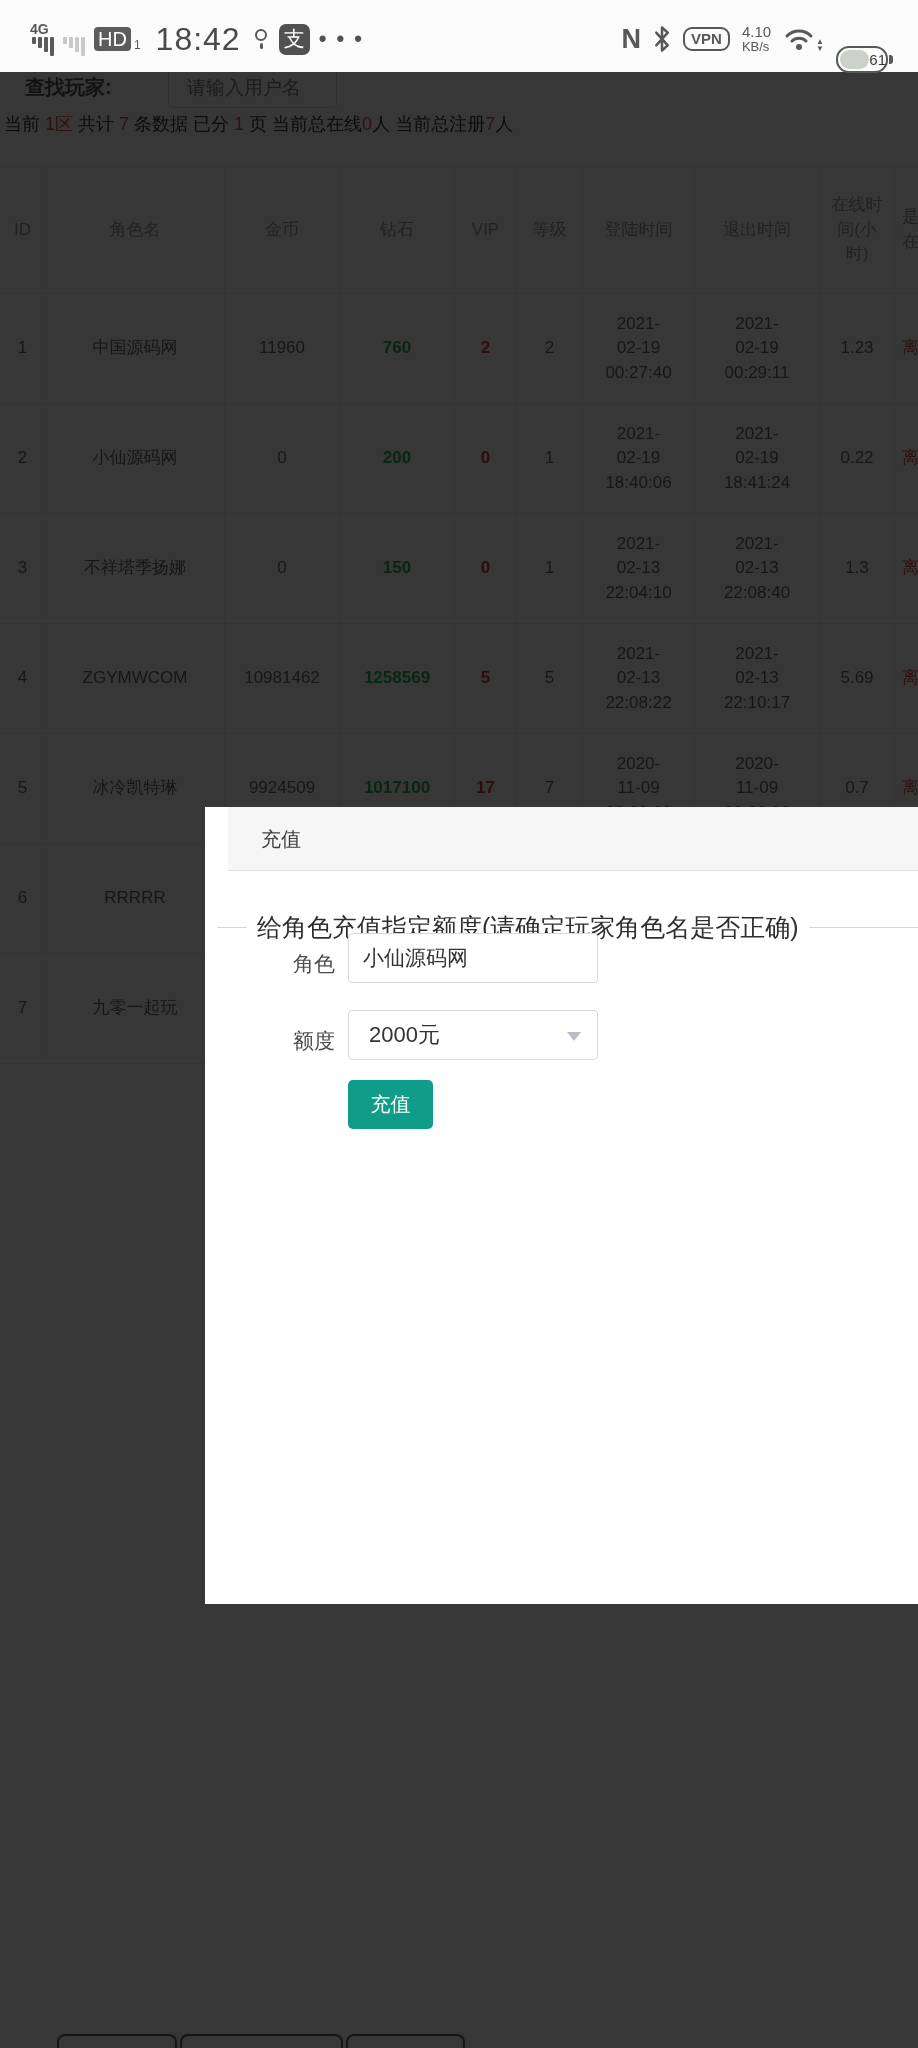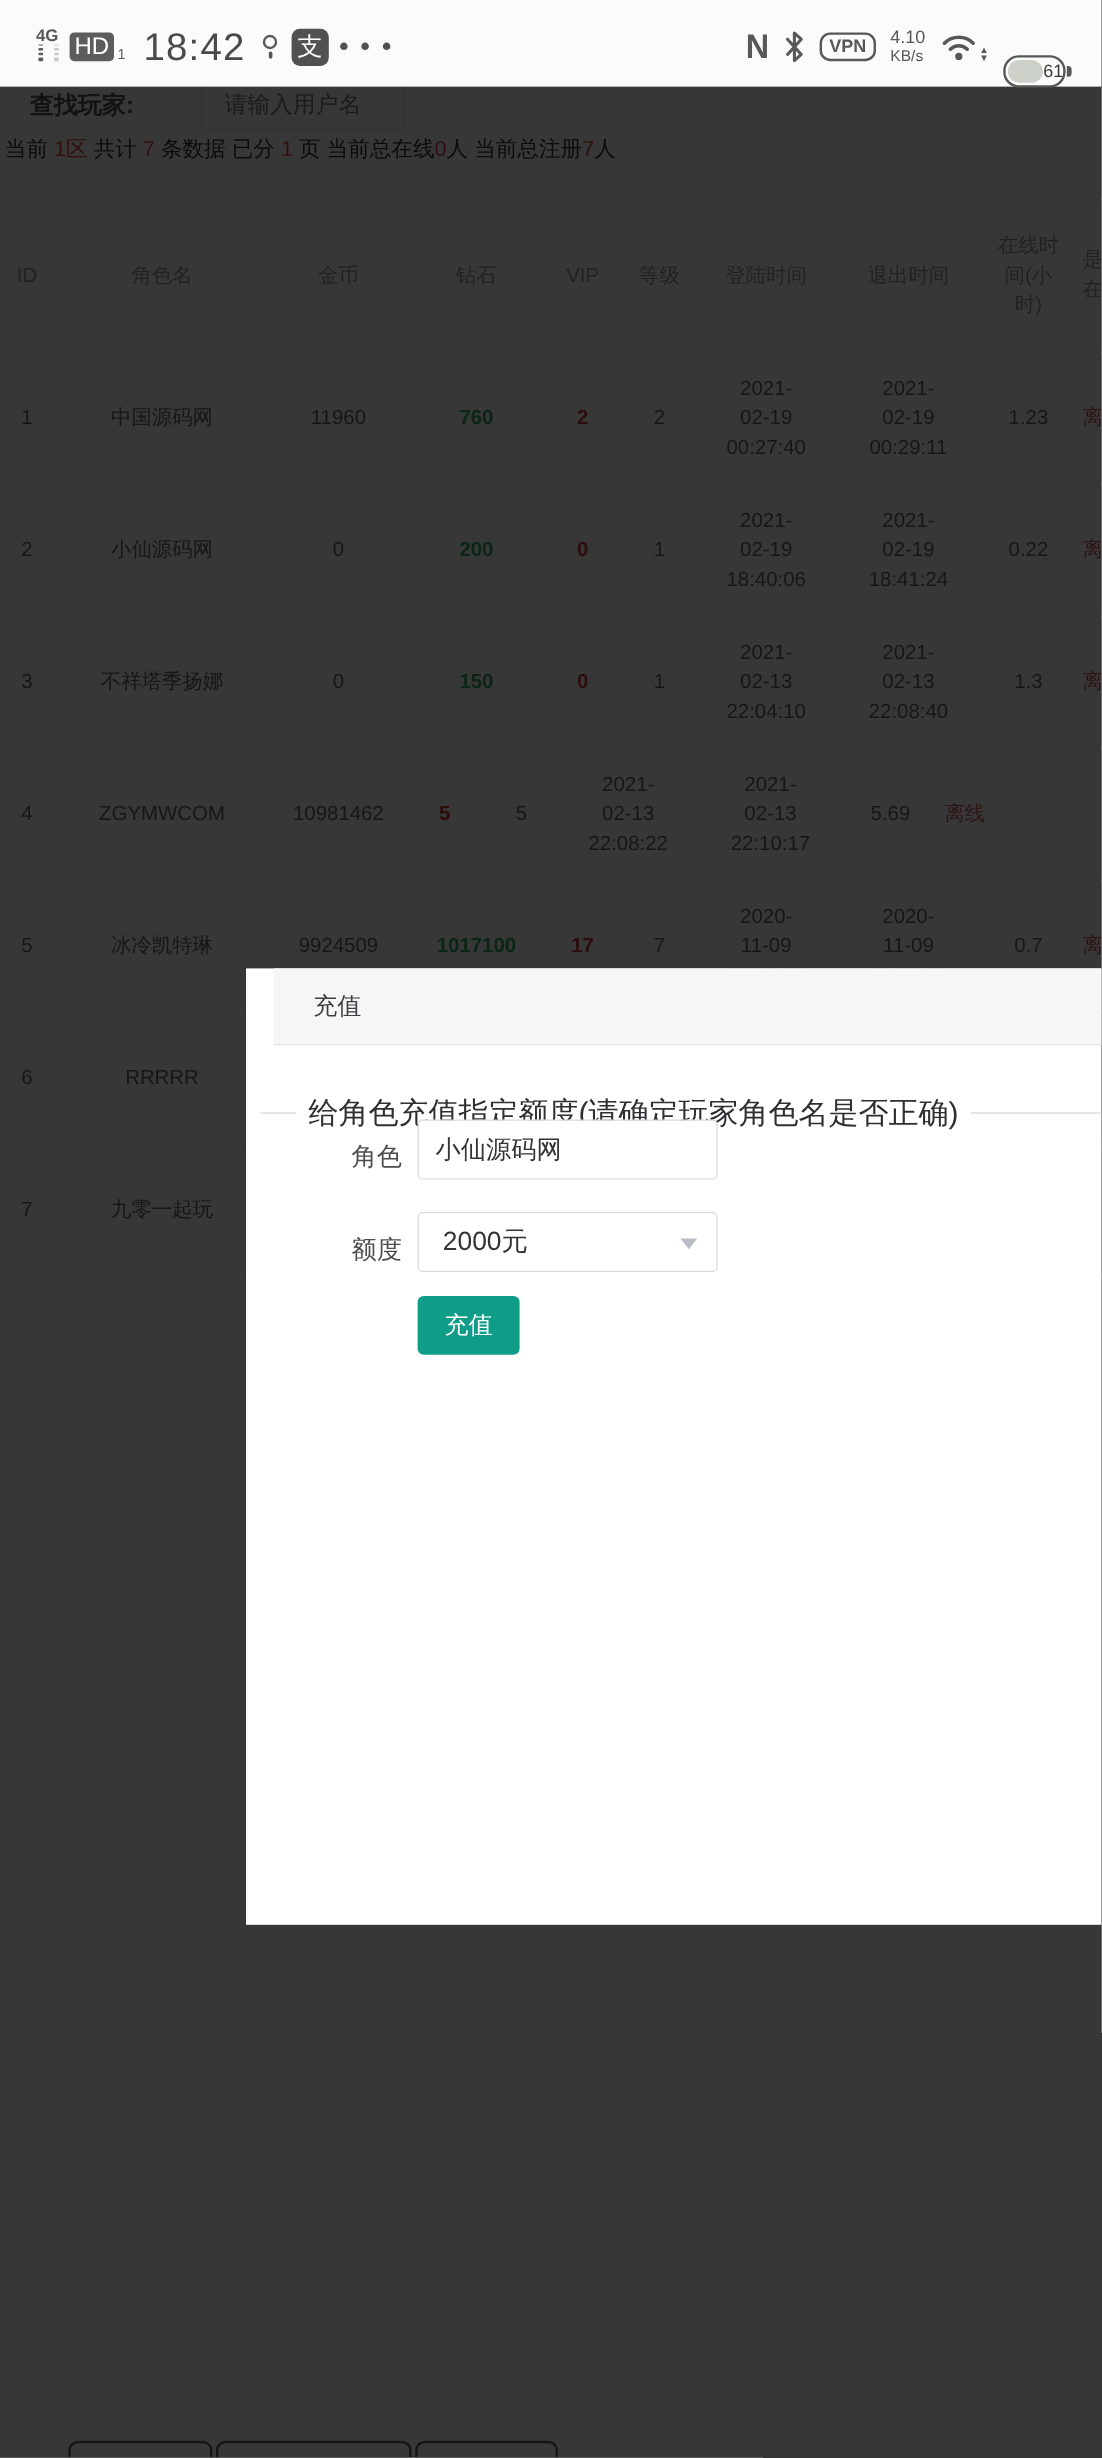--- a/index.html
+++ b/index.html
@@ -5,21 +5,21 @@
   html,body{margin:0;padding:0;background:#000;}
   *{box-sizing:border-box;font-family:"Liberation Sans","DejaVu Sans",sans-serif;}
   #screen{position:relative;width:918px;height:2048px;overflow:hidden;background:#fff;}
 
   
   .statusbar{position:absolute;top:0;left:0;width:918px;height:72px;background:#fbfbfb;z-index:70;
     display:flex;align-items:center;padding:6px 30px 0 32px;color:#565656;}
   .sb-left,.sb-right{display:flex;align-items:center;}
   .sb-left{gap:9px;}
   .sb-right{gap:12px;margin-left:auto;}
-  .sig{display:flex;align-items:flex-start;gap:2px;height:24px;position:relative;padding-top:10px;flex-direction:column;}
+  .sig{display:flex;align-items:flex-start;gap:2px;height:24px;position:relative;padding-top:10px;}
   .sig i{display:block;width:4px;background:#5a5a5a;border-radius:1px;}
   .sig.dim i{background:#c9c9c9;}
   .sig .b1{height:7px}.sig .b2{height:11px}.sig .b3{height:15px}.sig .b4{height:19px}
   .sig .nettype{position:absolute;top:-6px;left:-2px;font-size:14px;font-weight:bold;color:#575757;}
   .hd-badge{background:#5c5c5c;color:#fff;font-weight:normal;font-size:20px;border-radius:4px;
     padding:2px 4px;line-height:1;letter-spacing:0;}
   .sim-sub{font-size:12px;color:#5a5a5a;margin-left:-6px;margin-top:12px;}
   .clock{font-size:32px;color:#4a4a4a;margin:0 4px 0 6px;letter-spacing:1px;}
   .loc{width:16px;height:24px;position:relative;}
   .loc .ring{position:absolute;top:2px;left:1px;width:12px;height:12px;border:2.5px solid #585858;border-radius:50%;}
@@ -181,20 +181,21 @@
               <span>22:08:40</span>
             </span>
           </div>
           <div class="td col-hours">1.3</div>
           <div class="td col-status c-status wrapcell">离线</div>
         </div>
         <div class="tr trow">
           <div class="td col-id">4</div>
           <div class="td col-name">ZGYMWCOM</div>
           <div class="td col-gold">10981462</div>
+          <div class="td col-diamond c-green">1258569</div>
           <div class="td col-vip c-red">5</div>
           <div class="td col-level">5</div>
           <div class="td col-login">
             <span class="tlines">
               <span>2021-</span>
               <span>02-13</span>
               <span>22:08:22</span>
             </span>
           </div>
           <div class="td col-logout">

